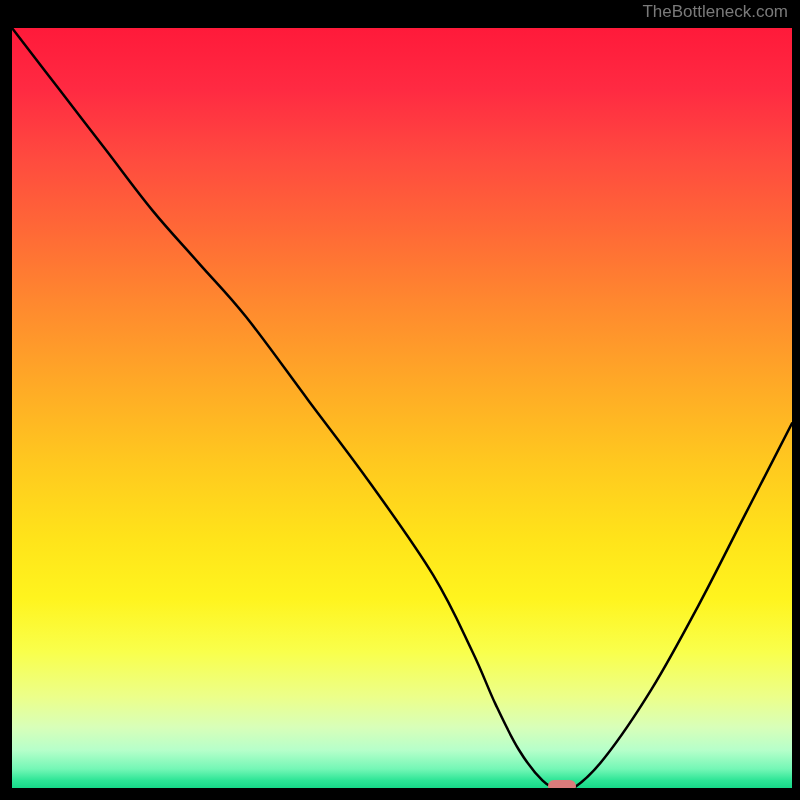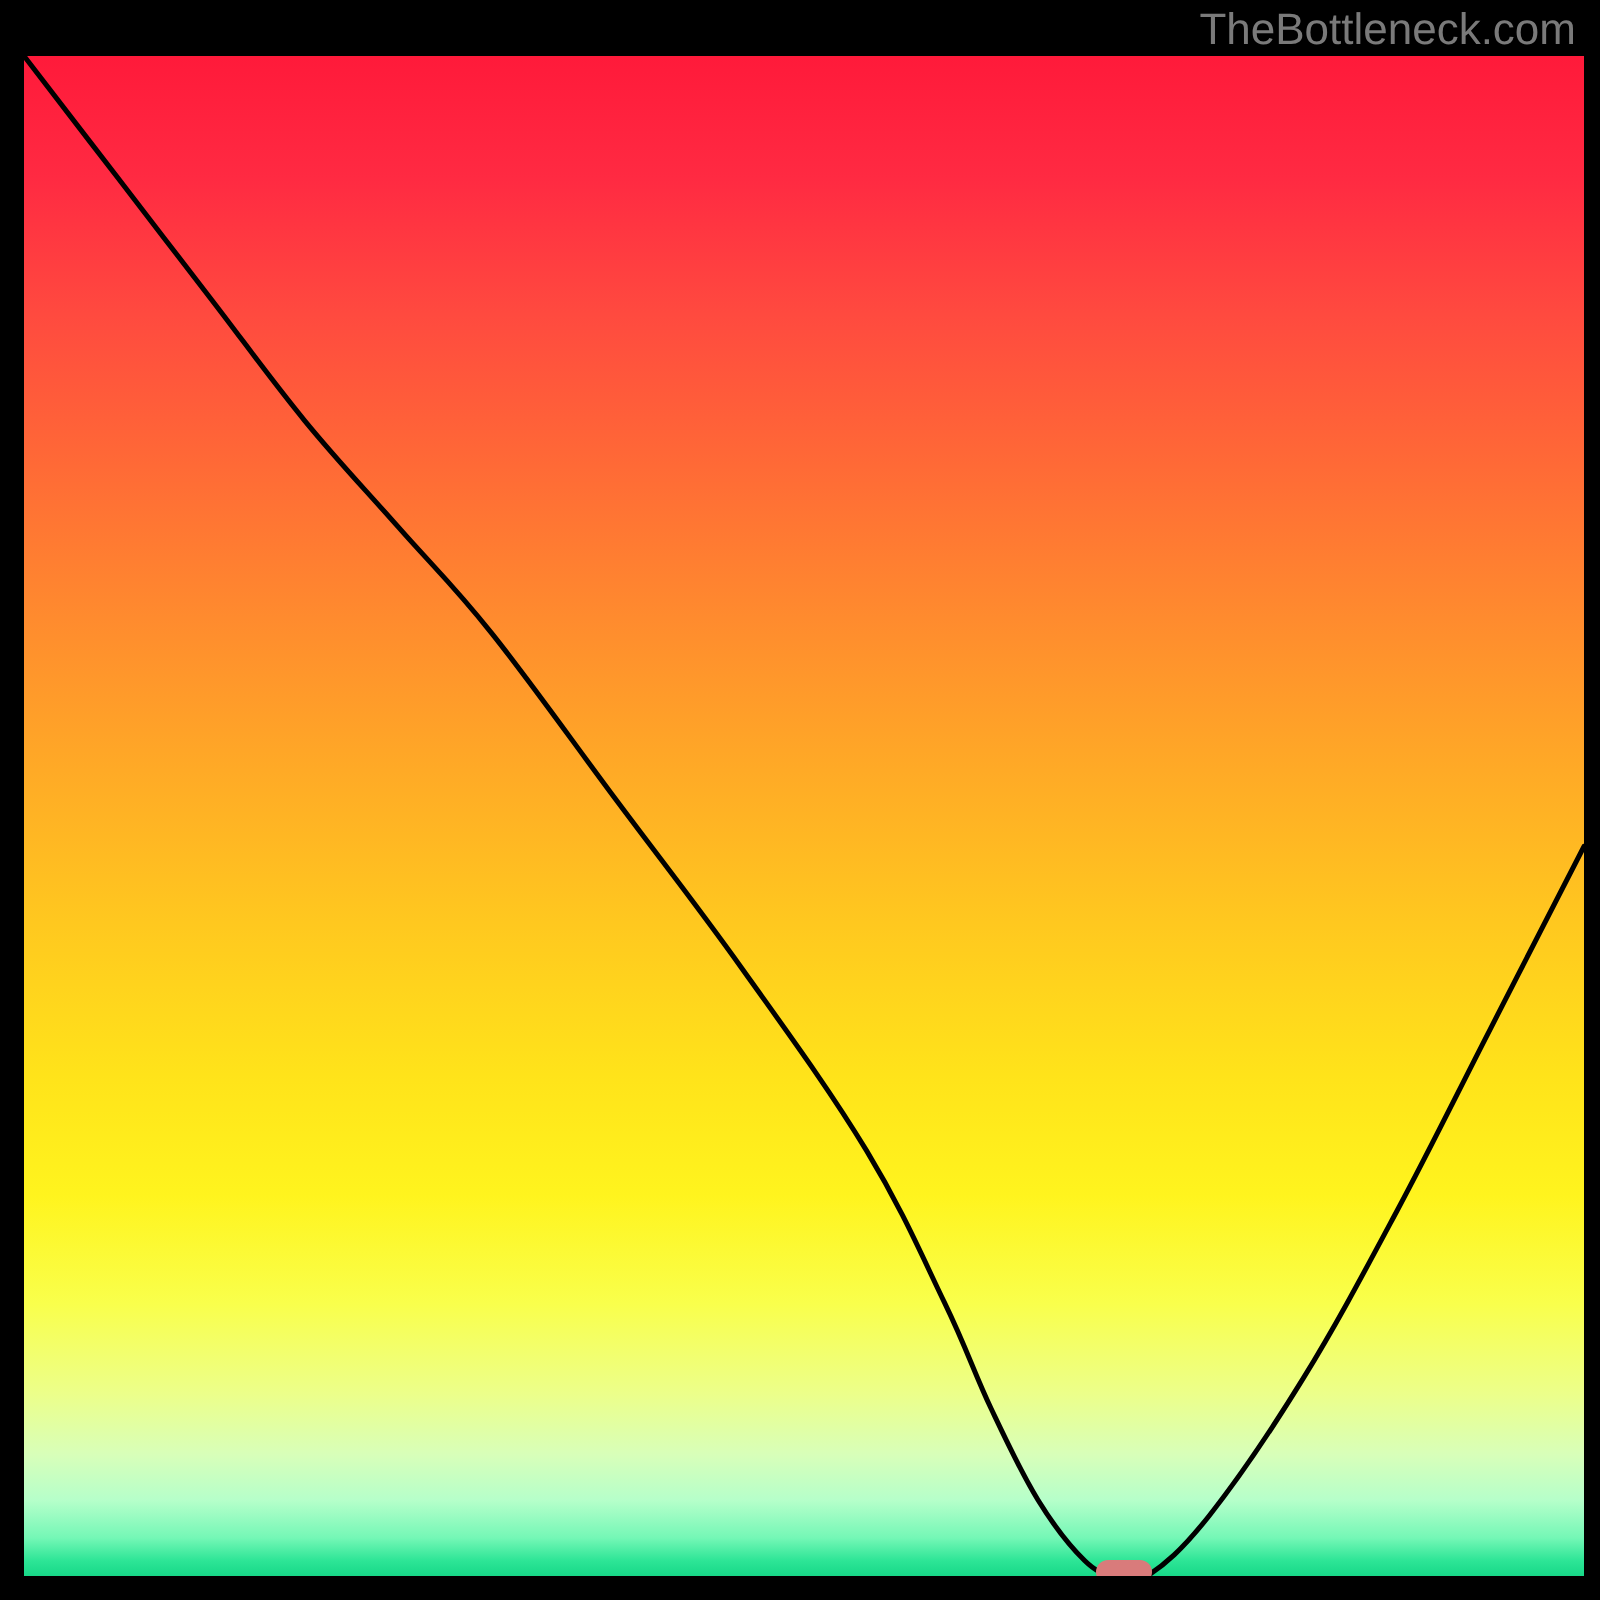--- a/index.html
+++ b/index.html
@@ -8,21 +8,21 @@
     height: 800px;
     background: #000;
     position: relative;
     font-family: Arial, sans-serif;
   }
   .watermark {
     position: absolute;
     top: 2px;
     right: 12px;
     color: #7a7a7a;
-    font-size: 22px;
+    font-size: 17px;
     font-weight: normal;
     z-index: 10;
   }
   .plot-area {
     position: absolute;
     left: 8px;
     top: 28px;
     width: 784px;
     height: 764px;
     border-left: 4px solid #000;

